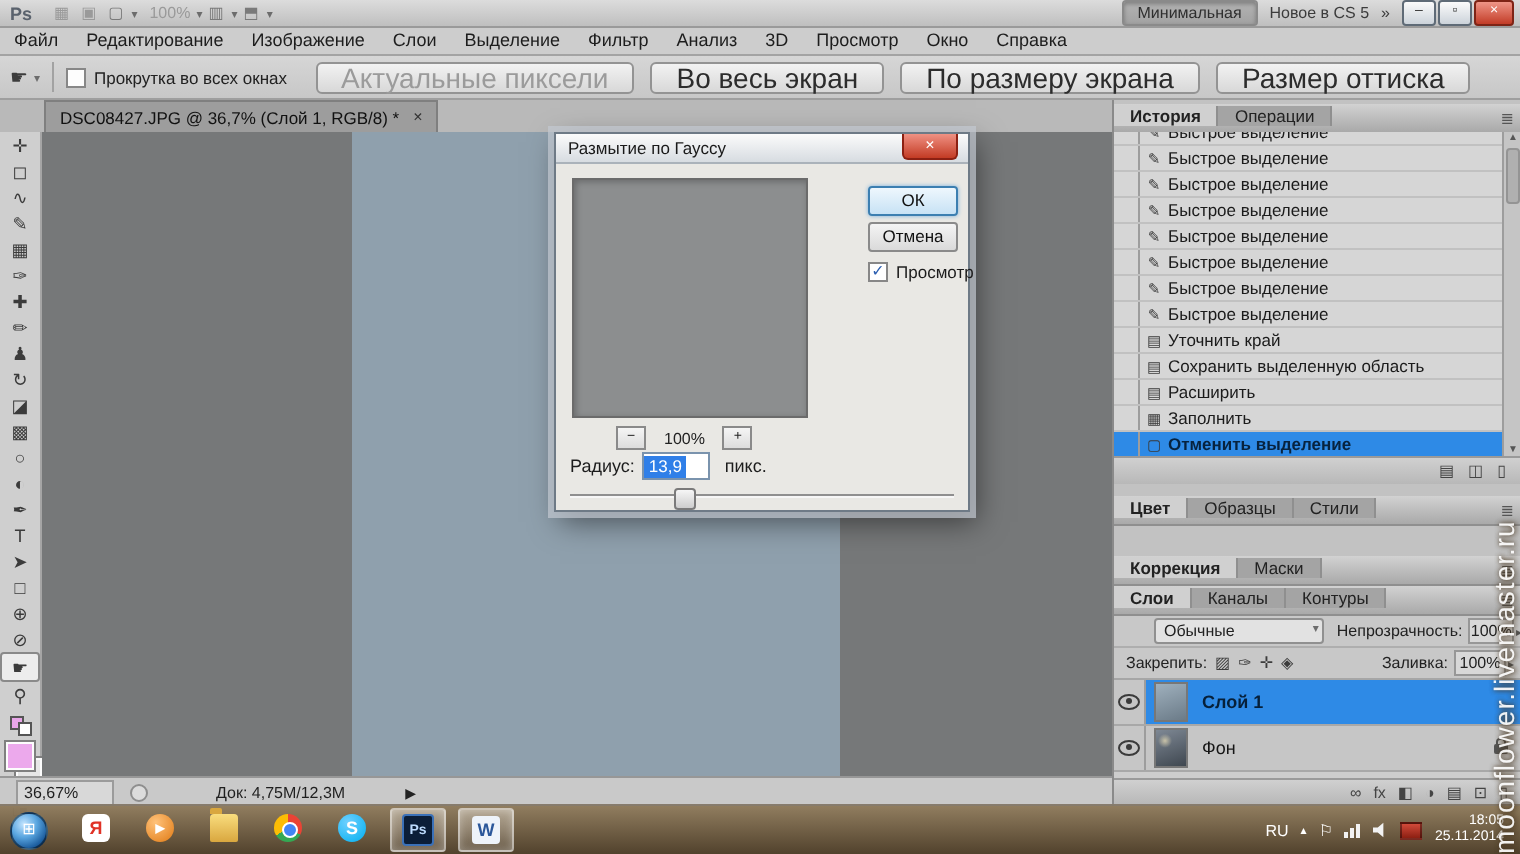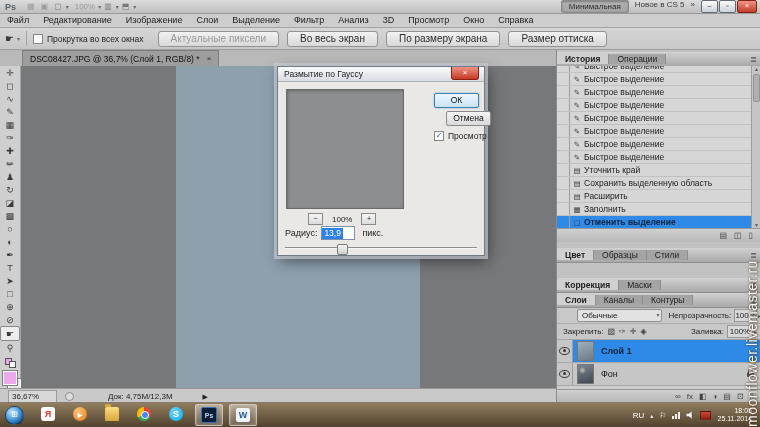--- a/index.html
+++ b/index.html
@@ -5,37 +5,37 @@
   html,body{margin:0;padding:0;}
   body{width:760px;height:427px;overflow:hidden;font-family:"Liberation Sans",sans-serif;background:#c6c6c6;}
   .app{position:absolute;inset:0;width:760px;height:427px;background:#c6c6c6;overflow:hidden;}
   
   .titlebar{position:absolute;left:0;top:0;right:0;height:13px;background:linear-gradient(#dcdcdc,#bfbfbf);border-bottom:1px solid #9a9a9a;display:flex;align-items:center;font-size:8px;color:#4c4c4c;}
   .ps-logo{font-weight:bold;font-size:9px;color:#5a626d;margin:0 8px 0 5px;}
   .tb-ico{margin:0 3px;font-size:8px;color:#7a7a7a;}
   .tb-ico.dim{color:#9a9a9a;}
   .caret{font-size:6px;color:#6c6c6c;margin-left:1px;}
   .tb-zoom{color:#9a9a9a;margin:0 2px 0 6px;}
-  .tb-right{margin-left:auto;display:flex;align-items:flex-start;gap:6px;padding-right:3px;}
+  .tb-right{margin-left:auto;display:flex;align-items:center;gap:6px;padding-right:3px;}
   .ws-btn{height:11px;line-height:11px;padding:0 7px;font-size:8px;color:#2e2e2e;background:linear-gradient(#b3b3b3,#a2a2a2);border:1px solid #8a8a8a;border-radius:2px;box-shadow:inset 0 1px 2px rgba(0,0,0,.3);}
   .new-in{color:#3c3c3c;}
   .overflow{color:#3c3c3c;font-size:8px;}
   .win-btns{display:flex;gap:1px;}
   .win-btn{width:15px;height:11px;border:1px solid #5f6b77;border-radius:2px;background:linear-gradient(#fbfbfb,#ccd3da);color:#333;font-size:7px;line-height:9px;text-align:center;}
   .win-btn.close{width:18px;background:linear-gradient(#ef9587,#c23c27);color:#fff;border-color:#7e2416;}
   
   .menubar{position:absolute;left:0;top:14px;right:0;height:13px;background:#cdcdcd;border-bottom:1px solid #a3a3a3;display:flex;align-items:flex-end;}
   .menu-item{padding:0 7px;font-size:9px;line-height:13px;color:#1d1d1d;}
   
   .optionsbar{position:absolute;left:0;top:28px;right:0;height:21px;background:linear-gradient(#d6d6d6,#c7c7c7);border-bottom:1px solid #9e9e9e;display:flex;align-items:center;font-size:8.5px;color:#222;}
   .opt-tool{margin:0 2px 0 5px;font-size:10px;color:#3c3c3c;}
   .opt-div{width:1px;height:15px;background:#a2a2a2;margin:0 6px;}
   .chk{width:8px;height:8px;background:#fdfdfd;border:1px solid #878787;display:inline-block;margin-right:4px;font-size:8px;line-height:8px;text-align:center;color:#2a5db0;}
   .opt-btns{display:flex;gap:8px;margin-left:14px;}
-  .opt-btn{height:14px;line-height:14px;padding:0 12px;border:1px solid #939393;border-radius:3px;background:linear-gradient(#f2f2f2,#d8d8d8);color:#2c2c2c;font-size:10px;}
+  .opt-btn{height:14px;line-height:14px;padding:0 12px;border:1px solid #939393;border-radius:3px;background:linear-gradient(#f2f2f2,#d8d8d8);color:#2c2c2c;font-size:14px;}
   .opt-btn.disabled{color:#9b9b9b;}
   
   .tabstrip{position:absolute;left:0;top:50px;width:556px;height:16px;background:#b9b9b9;border-bottom:1px solid #8f8f8f;display:flex;align-items:flex-end;}
   .doc-tab{margin-left:22px;height:15px;display:flex;align-items:center;gap:7px;padding:0 7px;background:#9d9d9d;border:1px solid #7f7f7f;border-bottom:none;font-size:8.5px;color:#111;text-align:center;}
   .doc-close{font-size:8px;color:#333;}
   
   .toolbar{position:absolute;left:0;top:66px;width:20px;bottom:39px;background:#cfcfcf;border-right:1px solid #a5a5a5;}
   .tool{height:13px;display:flex;align-items:center;justify-content:center;}
   .tglyph{font-size:9px;color:#3b3b3b;}
   .tool.active{background:#ededed;border:1px solid #8a8a8a;border-radius:2px;}
@@ -115,21 +115,21 @@
   .dlg-preview{position:absolute;left:8px;top:22px;width:116px;height:118px;background:#8c8e8f;border:1px solid #6b6b6b;box-shadow:inset 1px 1px 3px rgba(0,0,0,.25);}
   .dlg-zoomrow{position:absolute;left:30px;top:146px;width:90px;display:flex;align-items:center;gap:9px;font-size:8px;color:#222;}
   .zbtn{width:13px;height:10px;line-height:9px;text-align:center;border:1px solid #8a8a8a;background:linear-gradient(#f5f5f5,#dcdcdc);font-size:7px;color:#222;}
   .dlg-radius{position:absolute;left:7px;top:159px;display:flex;align-items:center;font-size:9px;color:#1c1c1c;}
   .radius-input{width:32px;height:12px;margin-left:4px;background:#fff;border:1px solid #7a93ad;display:flex;align-items:center;}
   .radius-sel{background:#2f7fe8;color:#fff;font-size:8.5px;padding:0 2px;line-height:11px;}
   .units{margin-left:7px;}
   .dlg-slider{position:absolute;left:7px;top:180px;width:192px;border-top:1px solid #8f8f8f;border-bottom:1px solid #f6f6f6;}
   .sl-thumb{position:absolute;left:52px;top:-4px;width:9px;height:9px;background:linear-gradient(#f6f6f6,#cdcdcd);border:1px solid #7a7a7a;border-radius:2px;}
   .ok-btn{position:absolute;left:156px;top:26px;width:43px;height:13px;line-height:12px;text-align:center;font-size:8.5px;color:#111;border:1px solid #3c7fb1;border-radius:2px;background:linear-gradient(#eef7fd,#c7e2f5);box-shadow:0 0 2px #7ab0dd;}
-  .cancel-btn{position:absolute;left:168px;top:44px;width:43px;height:13px;line-height:12px;text-align:center;font-size:8.5px;color:#111;border:1px solid #8a8a8a;border-radius:2px;background:linear-gradient(#f4f4f4,#dadada);}
+  .cancel-btn{position:absolute;left:156px;top:44px;width:43px;height:13px;line-height:12px;text-align:center;font-size:8.5px;color:#111;border:1px solid #8a8a8a;border-radius:2px;background:linear-gradient(#f4f4f4,#dadada);}
   .dlg-check{position:absolute;left:156px;top:64px;display:flex;align-items:center;font-size:8.5px;color:#1c1c1c;}
   .dlg-check .chk{background:#fff;}
   
   .taskbar{position:absolute;left:0;right:0;bottom:0;height:24px;background:linear-gradient(rgba(143,123,92,.97),rgba(78,62,40,.97));border-top:1px solid rgba(255,255,255,.3);display:flex;align-items:center;z-index:40;}
   .start-orb{width:17px;height:17px;margin:0 8px 0 5px;border-radius:50%;background:radial-gradient(circle at 35% 30%,#c3e5ff 0%,#5aa6e0 40%,#1c5d9e 75%,#0b3a6b 100%);border:1px solid rgba(0,0,0,.45);color:#fff;font-size:8px;line-height:16px;text-align:center;}
   .task-item{width:26px;height:20px;margin:0 3px;border-radius:2px;display:flex;align-items:center;justify-content:center;}
   .task-item.active{background:linear-gradient(rgba(255,255,255,.35),rgba(255,255,255,.12));border:1px solid rgba(255,255,255,.5);box-shadow:inset 0 0 4px rgba(255,255,255,.35);}
   .tile{width:14px;height:14px;border-radius:2px;display:flex;align-items:center;justify-content:center;font-weight:bold;font-size:9px;}
   [data-name="taskbar-yandex"] .tile{background:#fff;color:#e03226;border-radius:3px;}
   [data-name="taskbar-media-player"] .tile{background:radial-gradient(circle at 35% 30%,#ffc27a,#e07a14);border-radius:50%;color:#fff;font-size:6px;}

